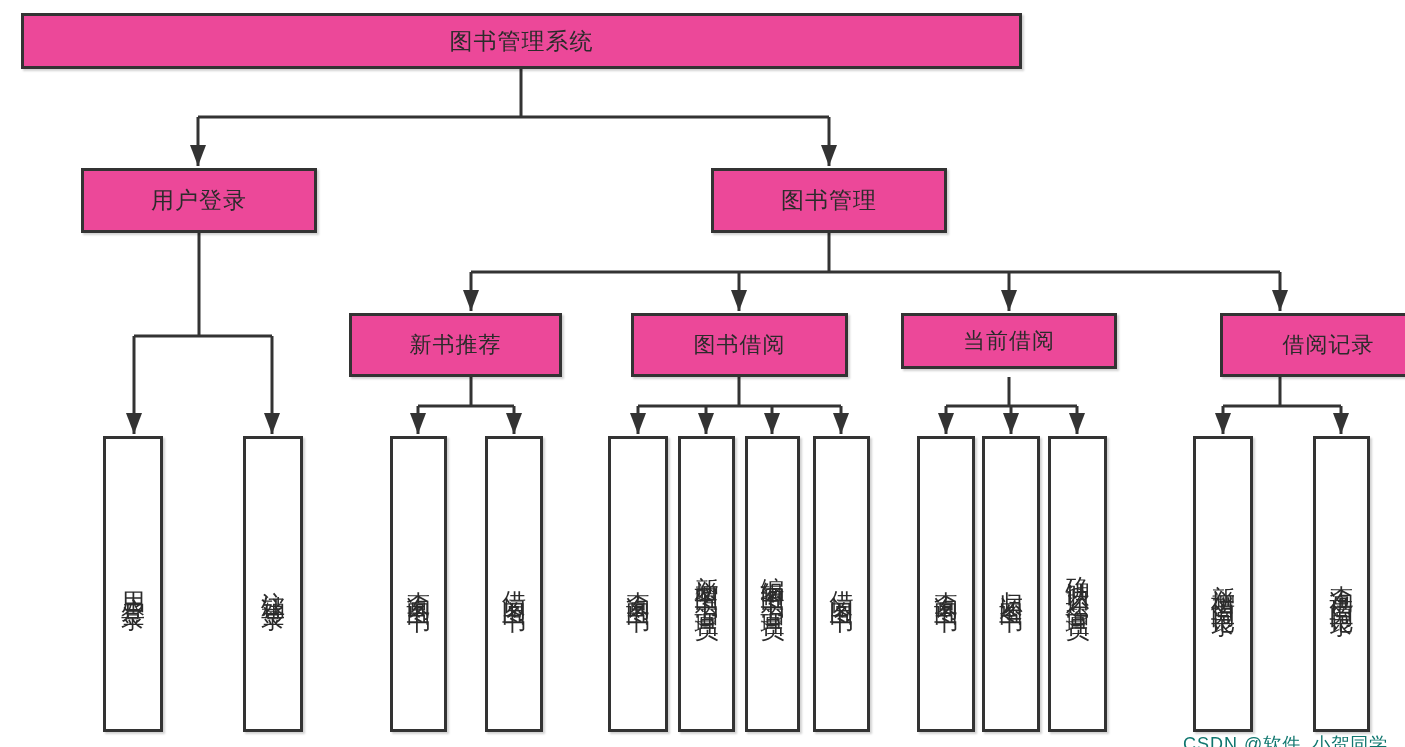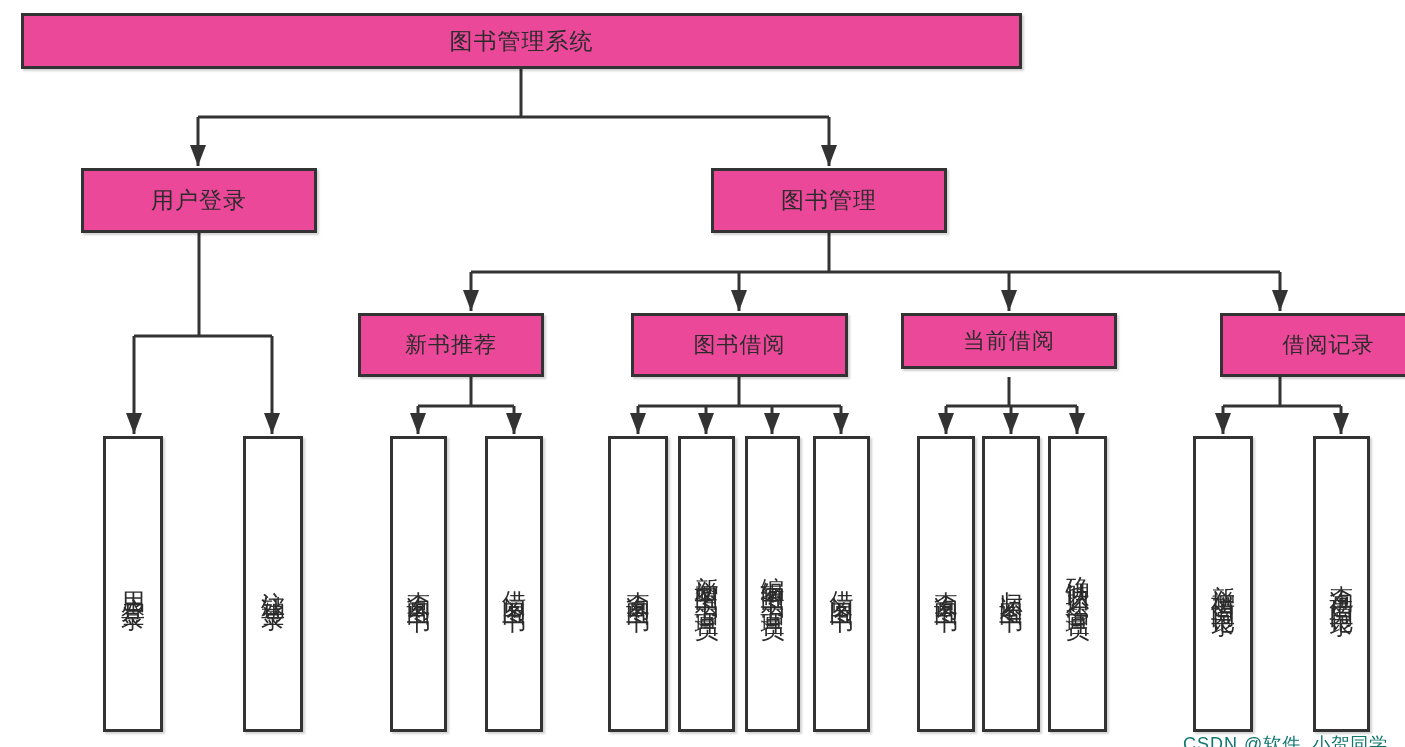--- a/index.html
+++ b/index.html
@@ -53,21 +53,21 @@
     letter-spacing: 6px;
     line-height: 1;
     color: #2b2b2b;
   }
   
   #n-root   { left: 21px;   top: 13px;  width: 1001px; height: 56px; }
   
   #n-login  { left: 81px;   top: 168px; width: 236px;  height: 65px; }
   #n-mgmt   { left: 711px;  top: 168px; width: 236px;  height: 65px; }
   
-  #n-rec    { left: 358px;  top: 313px; width: 186px;  height: 64px; }
+  #n-rec    { left: 349px;  top: 313px; width: 213px;  height: 64px; }
   #n-borrow { left: 631px;  top: 313px; width: 217px;  height: 64px; }
   #n-cur    { left: 901px;  top: 313px; width: 216px;  height: 56px; }
   #n-recd   { left: 1220px; top: 313px; width: 217px;  height: 64px; }
   
   #l-1  { left: 103px;  width: 60px; }
   #l-2  { left: 243px;  width: 60px; }
   #l-3  { left: 390px;  width: 57px; }
   #l-4  { left: 485px;  width: 58px; }
   #l-5  { left: 608px;  width: 60px; }
   #l-6  { left: 678px;  width: 57px; }

